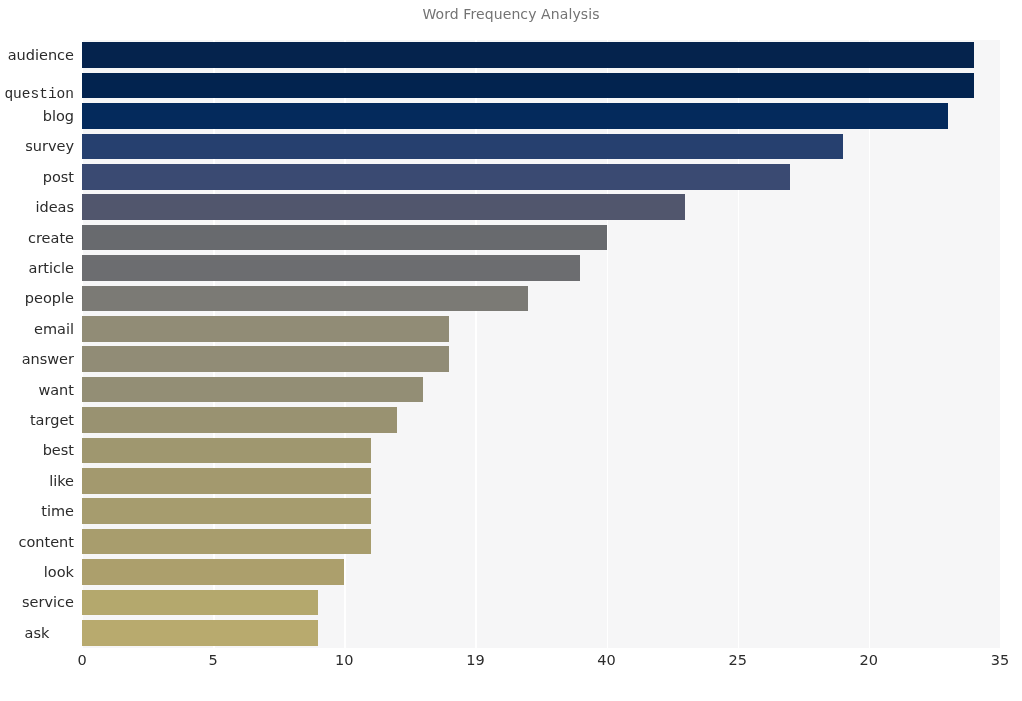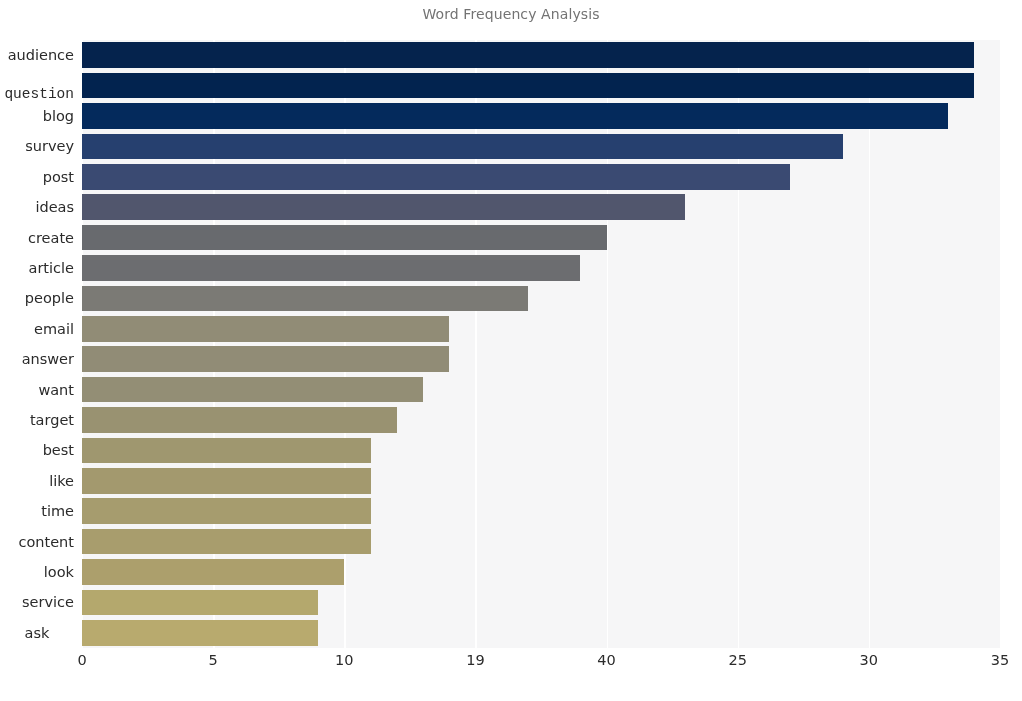--- a/index.html
+++ b/index.html
@@ -223,18 +223,18 @@
       <div class="y-tick-label" style="top: 585.8px; text-align: center;">ask</div>
     </div>
 
   <div id="x-labels">
       <div class="x-tick-label" style="left: 82px;">0</div>
       <div class="x-tick-label" style="left: 213.143px;">5</div>
       <div class="x-tick-label" style="left: 344.286px;">10</div>
       <div class="x-tick-label" style="left: 475.429px;">19</div>
       <div class="x-tick-label" style="left: 606.571px;">40</div>
       <div class="x-tick-label" style="left: 737.714px;">25</div>
-      <div class="x-tick-label" style="left: 868.857px;">30</div>
+      <div class="x-tick-label" style="left: 868.857px;">20</div>
       <div class="x-tick-label" style="left: 1000px;">35</div>
     </div>
 
 
 </div>
 
 </body></html>

